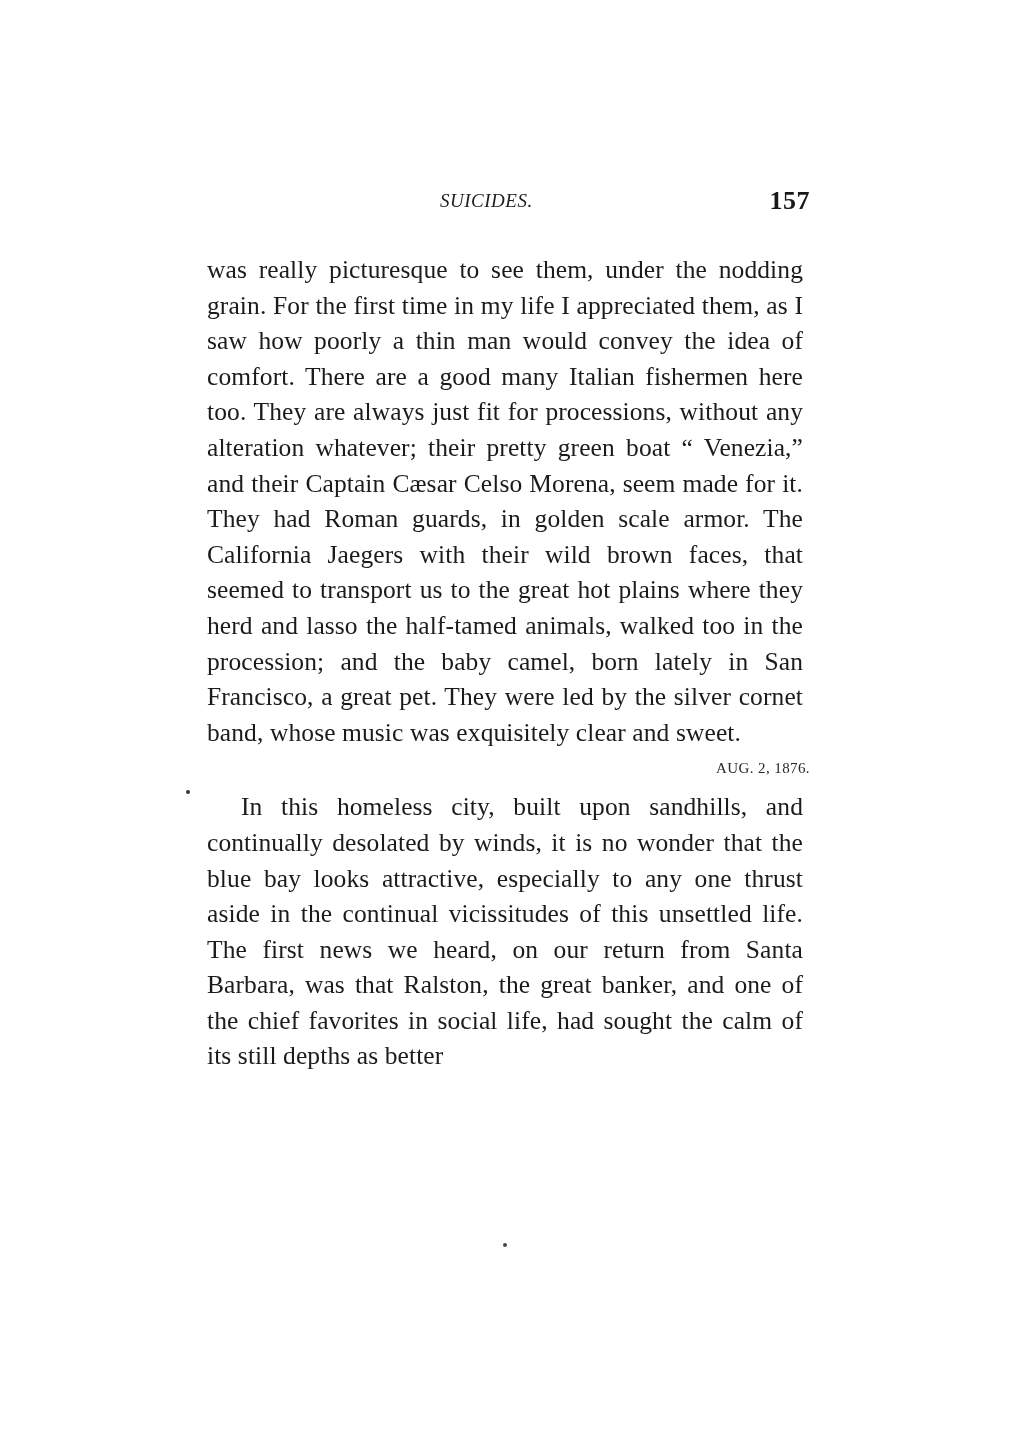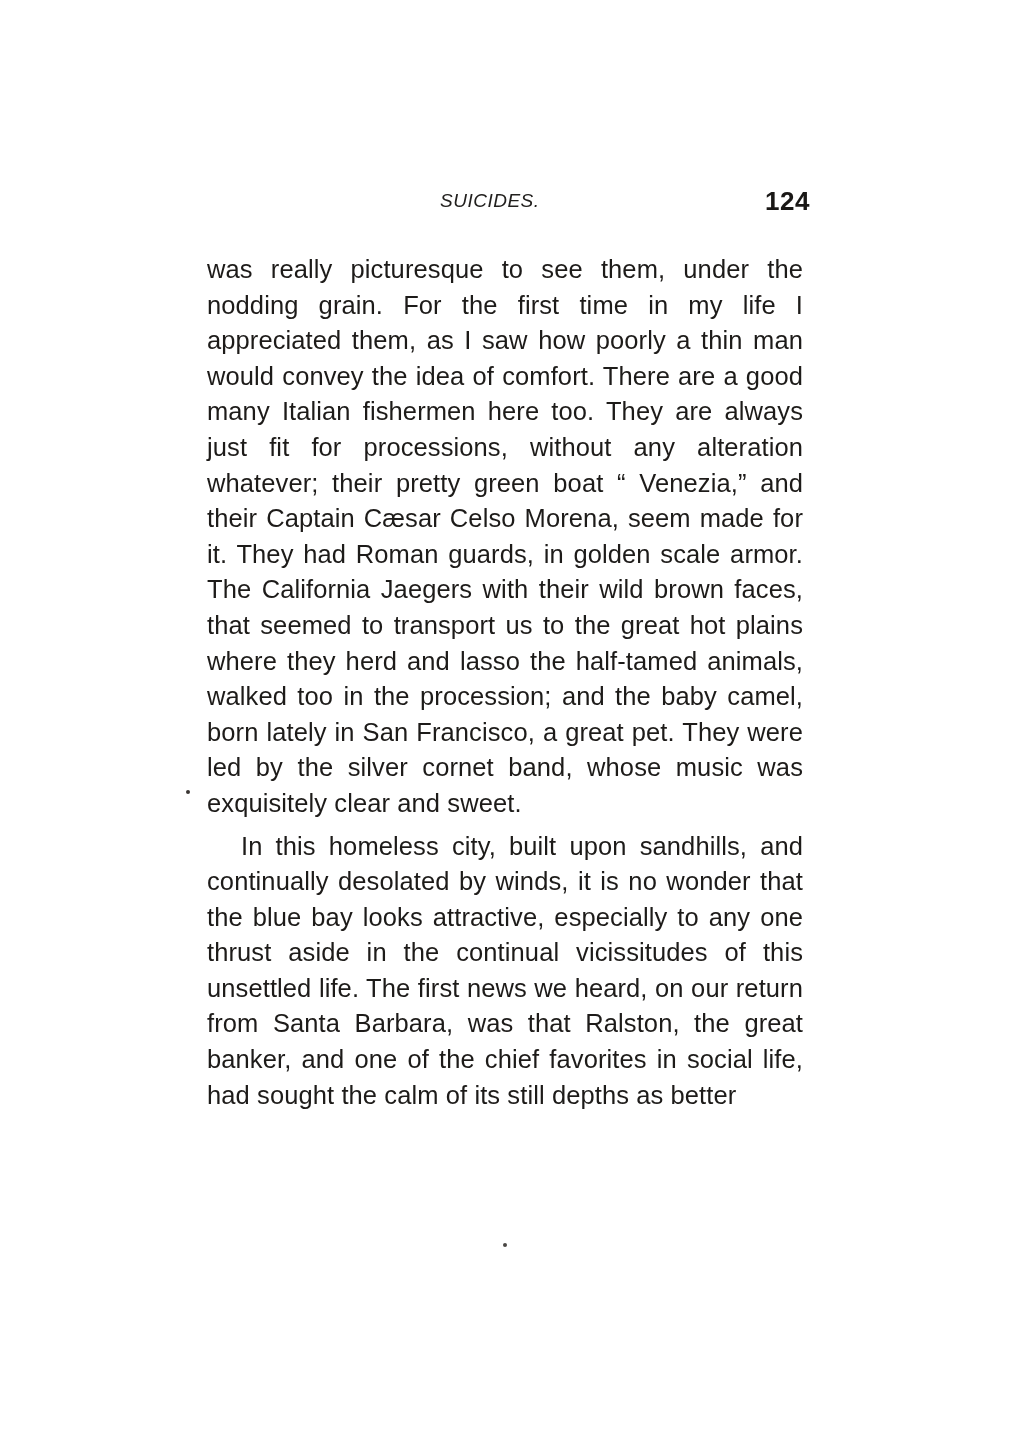--- a/index.html
+++ b/index.html
@@ -6,21 +6,21 @@
     margin: 0;
     padding: 0;
     background: #ffffff;
   }
   .page {
     position: relative;
     width: 1010px;
     height: 1447px;
     background: #ffffff;
     overflow: hidden;
-    font-family: Liberation Sans, sans-serif;
+    font-family: Liberation Serif, serif;
     color: #1d1b19;
   }
   .content {
     position: absolute;
     left: 200px;
     top: 190px;
     width: 610px;
   }
   .running-head {
     position: relative;
@@ -90,25 +90,26 @@
 </style>
 </head>
 <body>
 
 <div class="page">
 
   <div class="content">
 
     <div class="running-head">
       <div class="running-title">SUICIDES.</div>
-      <div class="folio">124</div>
+      <div class="folio">157</div>
     </div>
 
     <p class="body-text first">was really picturesque to see them, under the nodding grain. For the first time in my life I appreciated them, as I saw how poorly a thin man would convey the idea of comfort. There are a good many Italian fishermen here too. They are always just fit for processions, without any alteration whatever; their pretty green boat “ Venezia,” and their Captain Cæsar Celso Morena, seem made for it. They had Roman guards, in golden scale armor. The California Jaegers with their wild brown faces, that seemed to transport us to the great hot plains where they herd and lasso the half-tamed animals, walked too in the procession; and the baby camel, born lately in San Francisco, a great pet. They were led by the silver cornet band, whose music was exquisitely clear and sweet.</p>
 
+    <div class="dateline">AUG. 2, 1876.</div>
 
     <p class="body-text indented">In this homeless city, built upon sandhills, and continually desolated by winds, it is no wonder that the blue bay looks attractive, especially to any one thrust aside in the continual vicissitudes of this unsettled life. The first news we heard, on our return from Santa Barbara, was that Ralston, the great banker, and one of the chief favorites in social life, had sought the calm of its still depths as better</p>
 
   </div>
 
   <div class="marginal-dot"></div>
   <div class="bottom-dot"></div>
 
 </div>
 

